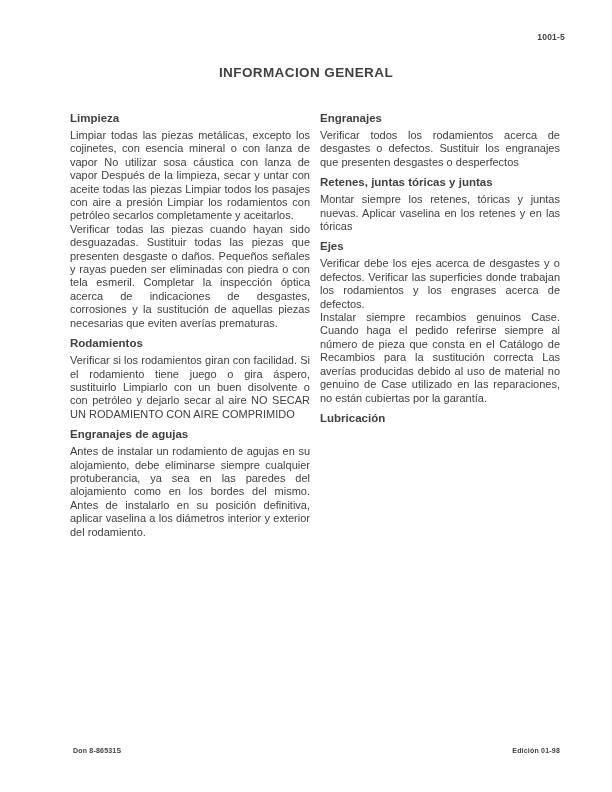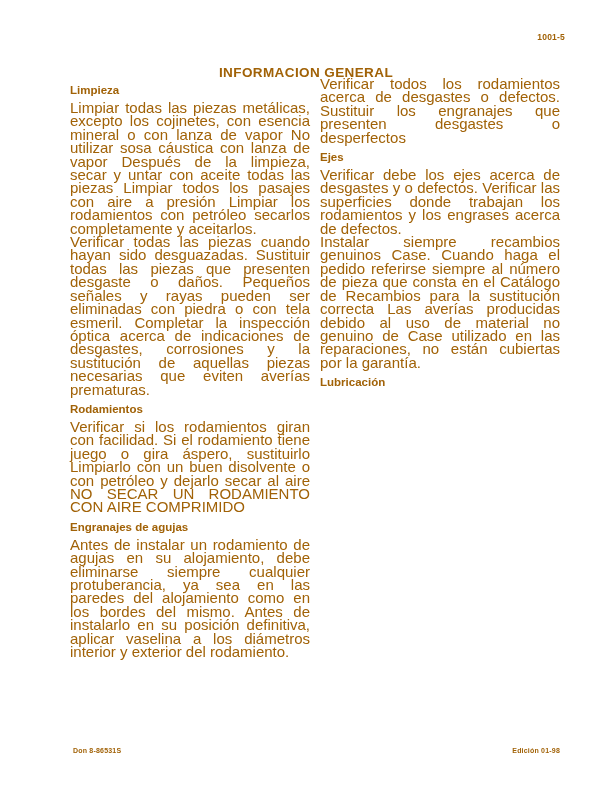--- a/index.html
+++ b/index.html
@@ -2,21 +2,21 @@
 <html><head>
 <meta charset="utf-8">
 <style>
   html, body { margin: 0; padding: 0; background: #ffffff; }
   .page {
     position: relative;
     width: 612px;
     height: 792px;
     background: #ffffff;
     font-family: "Liberation Sans", sans-serif;
-    color: #a16207;
+    color: #404040;
     overflow: hidden;
   }
   .page-number {
     position: absolute;
     top: 32px;
     right: 47px;
     font-size: 8.5px;
     font-weight: bold;
     letter-spacing: 0.2px;
   }
@@ -32,30 +32,30 @@
     letter-spacing: 0.4px;
   }
   .columns {
     position: absolute;
     top: 77px;
     left: 70px;
     right: 52px;
     display: flex;
     gap: 10px;
   }
-  .col { flex: 1 1 0; min-width: 0; }
+  .col { flex: 1 1 0; min-width: 0; margin-top: 28px; }
   .col section h2 {
     margin: 6px 0 4px 0;
     font-size: 11.5px;
     line-height: 14px;
     font-weight: bold;
   }
   .col section p {
     margin: 0;
-    font-size: 15px;
+    font-size: 11px;
     line-height: 13.4px;
     text-align: justify;
   }
   .footer {
     position: absolute;
     top: 747px;
     left: 73px;
     right: 52px;
     display: flex;
     justify-content: space-between;
@@ -88,21 +88,26 @@
         <p>Verificar si los rodamientos giran con facilidad. Si el rodamiento tiene juego o gira áspero, sustituirlo Limpiarlo con un buen disolvente o con petróleo y dejarlo secar al aire NO SECAR UN RODAMIENTO CON AIRE COMPRIMIDO</p>
       </section>
       <section>
         <h2>Engranajes de agujas</h2>
         <p>Antes de instalar un rodamiento de agujas en su alojamiento, debe eliminarse siempre cualquier protuberancia, ya sea en las paredes del alojamiento como en los bordes del mismo. Antes de instalarlo en su posición definitiva, aplicar vaselina a los diámetros interior y exterior del rodamiento.</p>
       </section>
     </div>
 
     <div class="col">
       <section>
+        <h2>Engranajes</h2>
         <p>Verificar todos los rodamientos acerca de desgastes o defectos. Sustituir los engranajes que presenten desgastes o desperfectos</p>
+      </section>
+      <section>
+        <h2>Retenes, juntas tóricas y juntas</h2>
+        <p>Montar siempre los retenes, tóricas y juntas nuevas. Aplicar vaselina en los retenes y en las tóricas</p>
       </section>
       <section>
         <h2>Ejes</h2>
         <p>Verificar debe los ejes acerca de desgastes y o defectos. Verificar las superficies donde trabajan los rodamientos y los engrases acerca de defectos.</p>
       </section>
       <section>
         <p>Instalar siempre recambios genuinos Case. Cuando haga el pedido referirse siempre al número de pieza que consta en el Catálogo de Recambios para la sustitución correcta Las averías producidas debido al uso de material no genuino de Case utilizado en las reparaciones, no están cubiertas por la garantía.</p>
       </section>
       <section>
         <h2>Lubricación</h2>

